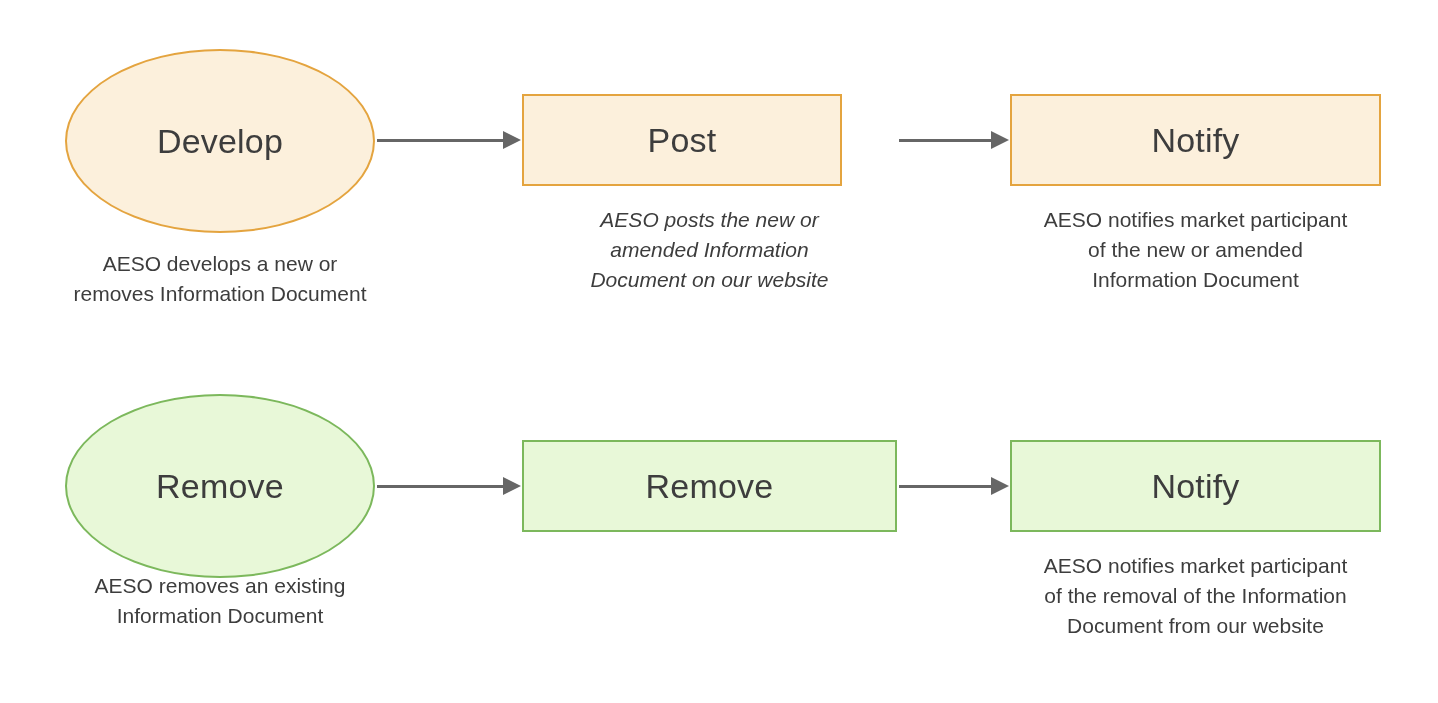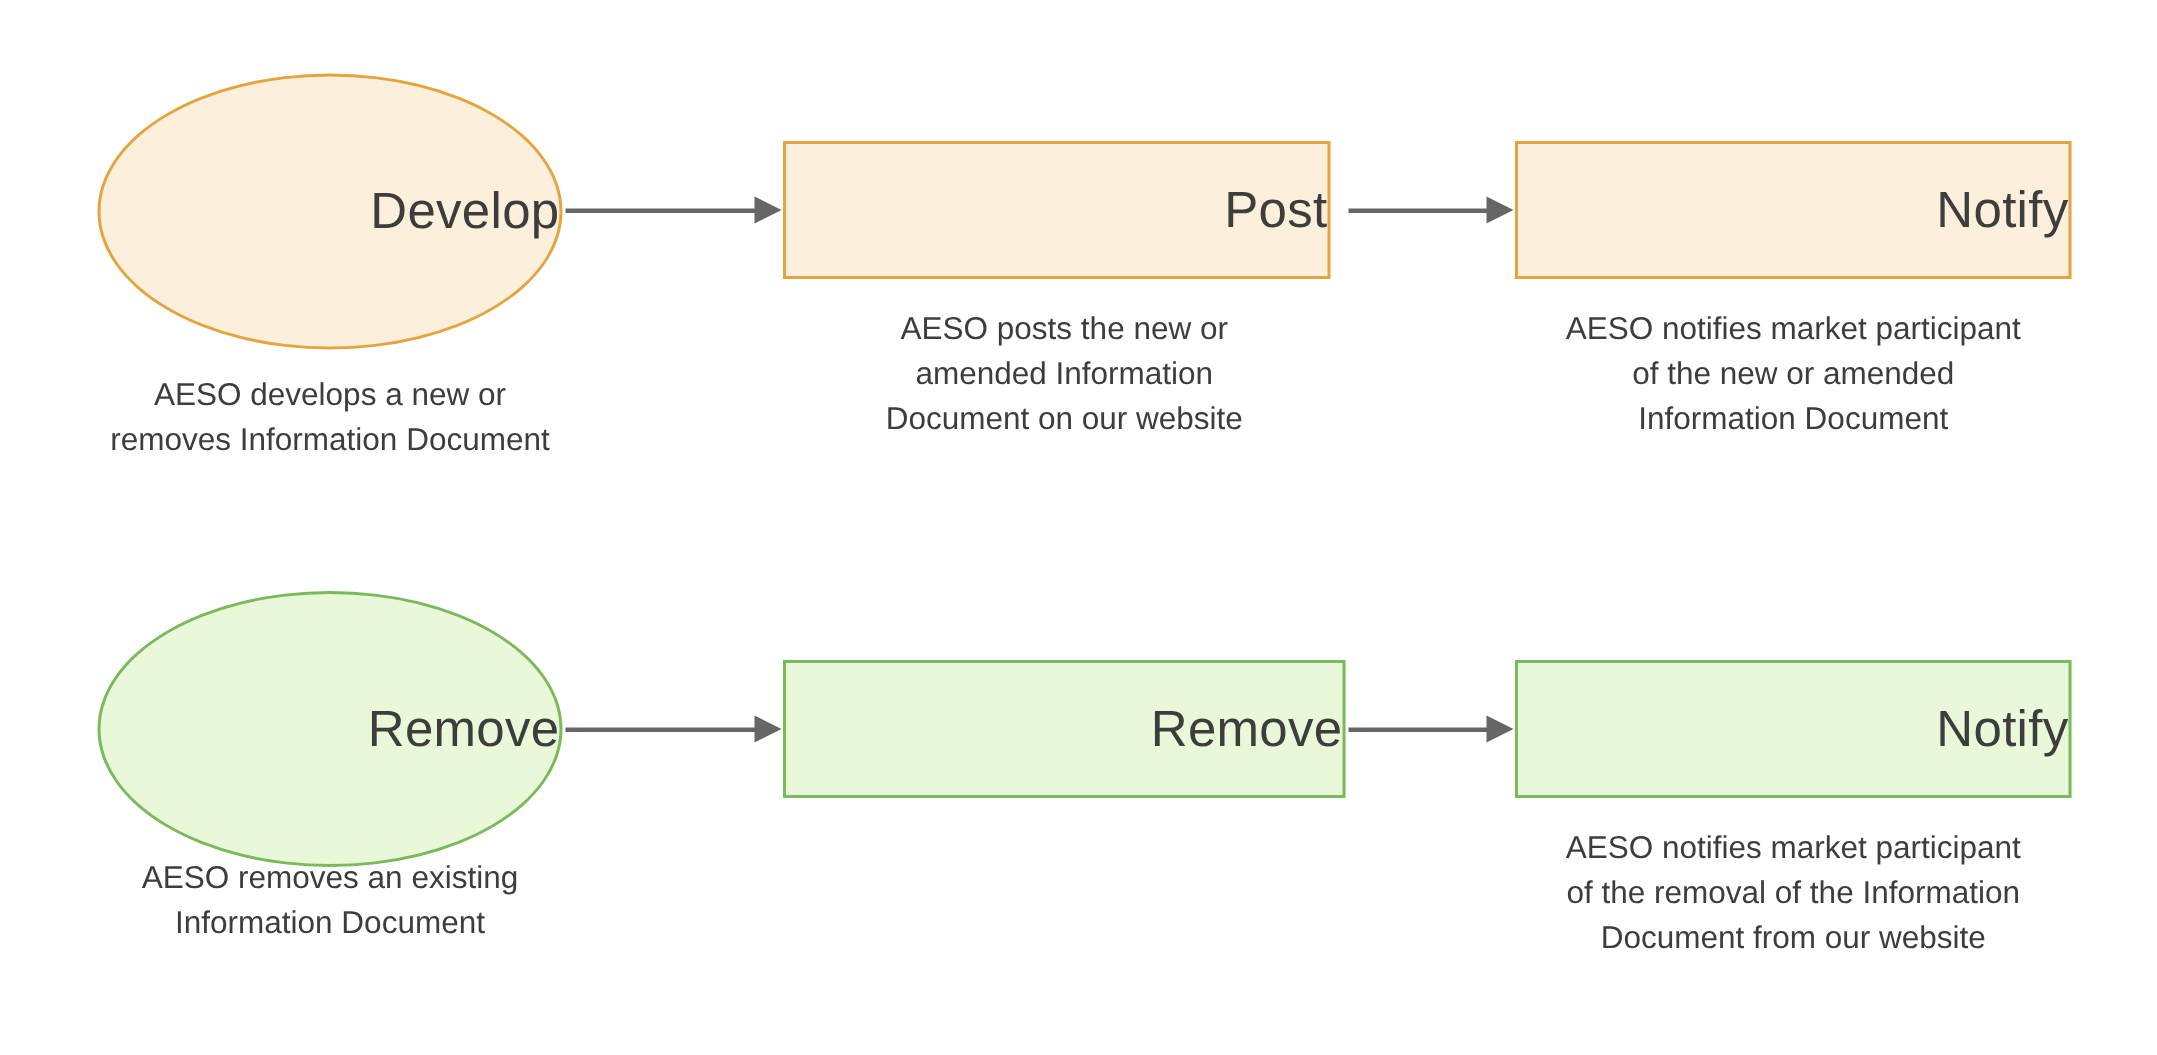--- a/index.html
+++ b/index.html
@@ -13,21 +13,21 @@
     width: 1438px;
     height: 703px;
     background: #ffffff;
     overflow: hidden;
   }
   .node {
     position: absolute;
     box-sizing: border-box;
     display: flex;
     align-items: center;
-    justify-content: flex-end;
+    justify-content: center;
     text-align: center;
   }
   .node-label {
     font-size: 34px;
     font-weight: 400;
     color: var(--text, #404040);
     letter-spacing: 0.2px;
   }
   .ellipse {
     border-radius: 50%;
@@ -78,24 +78,24 @@
     <span class="node-label">Develop</span>
   </div>
   <div class="caption" style="left:40px; top:249px; width:360px;">AESO develops a new or
 removes Information Document</div>
 
   <div class="arrow" style="left:377px; top:131px; width:144px;">
     <div class="arrow-line" style="width:128px;"></div>
     <div class="arrow-head" style="left:126px;"></div>
   </div>
 
-  <div class="node orange-shape" style="left:522px; top:94px; width:365px; height:92px;">
+  <div class="node orange-shape" style="left:522px; top:94px; width:320px; height:92px;">
     <span class="node-label">Post</span>
   </div>
-  <div class="caption" style="left:522px; top:205px; width:375px;">AESO posts the new or
+  <div class="caption" style="left:522px; top:205px; width:375px;font-style:italic;">AESO posts the new or
 amended Information
 Document on our website</div>
 
   <div class="arrow" style="left:899px; top:131px; width:110px;">
     <div class="arrow-line" style="width:94px;"></div>
     <div class="arrow-head" style="left:92px;"></div>
   </div>
 
   <div class="node orange-shape" style="left:1010px; top:94px; width:371px; height:92px;">
     <span class="node-label">Notify</span>

